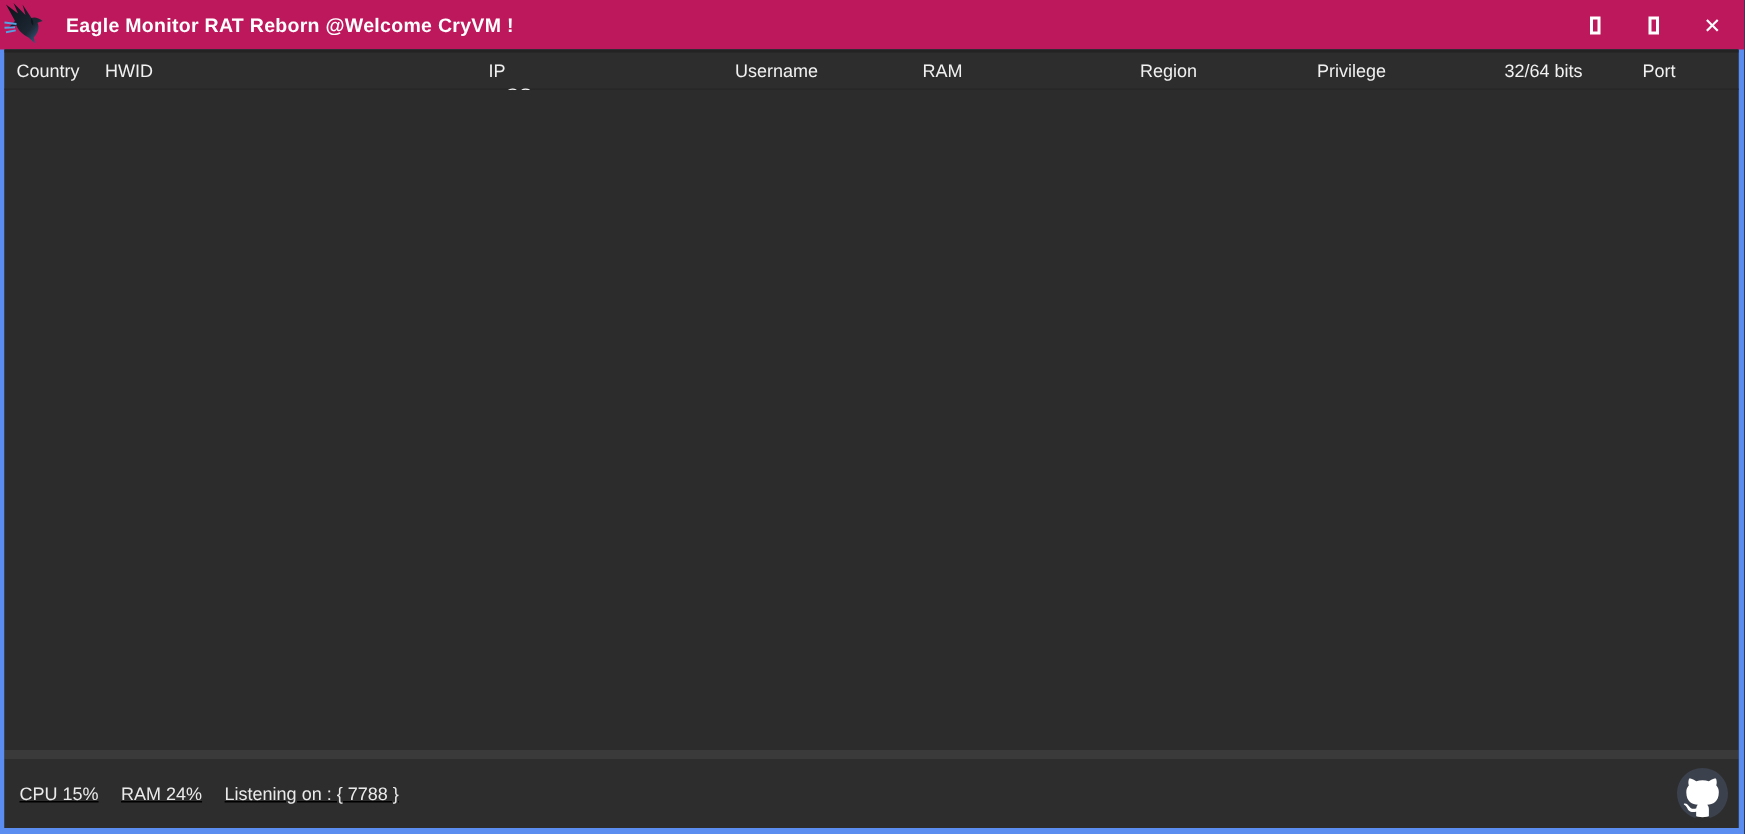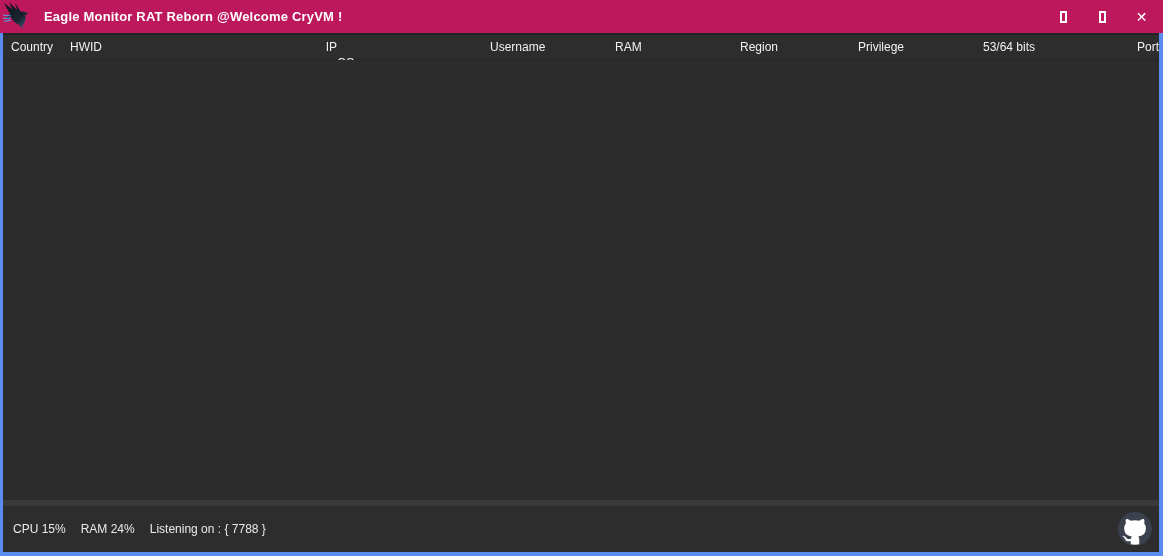--- a/index.html
+++ b/index.html
@@ -14,28 +14,28 @@
   .ctrl{width:39px;height:33px;display:flex;align-items:center;justify-content:center;color:#ffffff;cursor:default;}
   .boxglyph{display:inline-block;width:7px;height:12px;border:2px solid #ffffff;box-sizing:border-box;background:transparent;}
   .close-glyph{font-size:14px;line-height:14px;color:#ffffff;font-weight:400;}
 
   
   .content{position:absolute;left:3px;right:4px;top:33px;bottom:4px;background:#2c2c2c;display:flex;flex-direction:column;}
 
   
   .header-row{height:27px;flex:0 0 27px;background:#2d2d2d;border-top:2px solid #232323;border-bottom:1px solid #272727;display:flex;align-items:center;padding-left:8px;box-sizing:border-box;}
   .header-cell{color:#f1f1f1;font-size:12px;white-space:nowrap;overflow:hidden;flex:0 0 auto;}
-  .header-cell.last{flex:1 1 auto;text-align:right;}
+  .header-cell.last{flex:1 1 auto;}
 
   
   .table-body{flex:1 1 auto;background:#2c2c2c;}
 
   
   .divider{flex:0 0 6px;background:#3a3a3a;}
-  .footer{flex:0 0 46px;background:#2d2d2d;display:flex;align-items:center;padding-left:10px;position:relative;box-sizing:border-box;}
+  .footer{flex:0 0 46px;background:#2d2d2d;display:flex;align-items:center;padding-left:10px;position:relative;box-sizing:border-box;text-decoration:underline;}
   .footer .stat{color:#eaeaea;font-size:12px;margin-right:15px;white-space:nowrap;}
   .github-btn{position:absolute;right:7px;top:50%;transform:translateY(-50%);width:34px;height:34px;cursor:pointer;}
 </style>
 </head>
 <body>
 
 <div class="window">
 
   <div class="titlebar">
     <div class="logo">
@@ -68,23 +68,23 @@
 
   <div class="content">
 
     <div class="header-row" id="header-row">
         <div class="header-cell" style="width: 59px;">Country</div>
         <div class="header-cell" style="width: 156px;">HWID</div>
         <div class="header-cell" style="width: 111px; text-align: right;">IP</div>
         <div class="header-cell" style="width: 153px; margin-top: 31px;">OS</div>
         <div class="header-cell" style="width: 125px;">Username</div>
         <div class="header-cell" style="width: 125px;">RAM</div>
-        <div class="header-cell" style="width: 118px;">Region</div>
+        <div class="header-cell" style="width: 118px; margin-left: 20px;">Region</div>
         <div class="header-cell" style="width: 125px;">Privilege</div>
-        <div class="header-cell" style="width: 92px;">53/64 bits</div>
+        <div class="header-cell" style="width: 92px;">32/64 bits</div>
         <div class="header-cell last">Port</div>
       </div>
 
     <div class="table-body" id="table-body"></div>
 
     <div class="divider"></div>
 
     <div class="footer">
       <span class="stat">CPU 15%</span>
       <span class="stat">RAM 24%</span>

